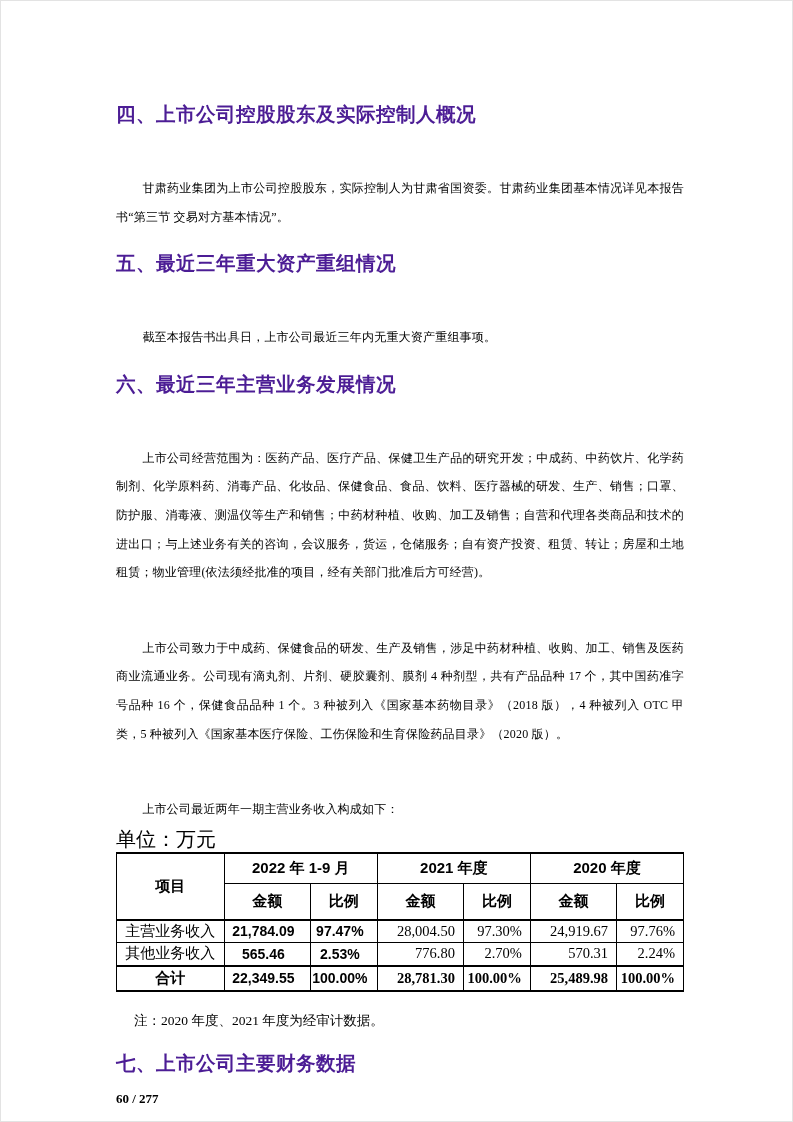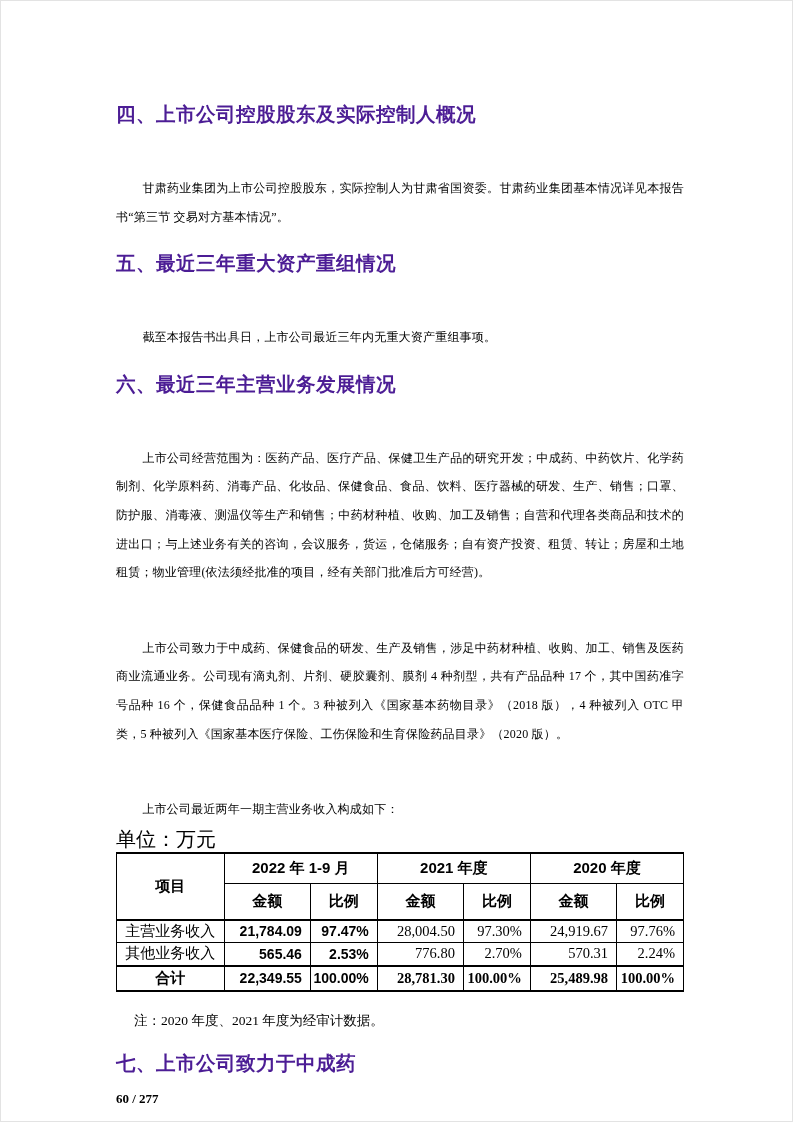--- a/index.html
+++ b/index.html
@@ -64,20 +64,21 @@
   table.rev thead tr.grouphead th { height: 31px; }
   table.rev thead tr.subhead th { height: 36px; border-bottom: 2px solid #000; }
   table.rev th.itemcol { border-bottom: 2px solid #000; }
   table.rev tbody td { height: 23px; font-size: 14.5px; }
   table.rev td.rowlabel { text-align: center; font-size: 15px; }
   table.rev td.num { text-align: right; padding-right: 8px; }
   table.rev td.b22 {
     font-family: "Liberation Sans", sans-serif;
     font-weight: bold;
     font-size: 14px;
+    text-align: center;
   }
   table.rev tr.total td { border-top: 2px solid #000; font-weight: bold; height: 25px; }
   table.rev tr.total td.rowlabel { font-family: Liberation Mono, monospace; font-size: 15px; }
   .table-note {
     margin-top: 20px;
     padding-left: 18px;
     font-size: 13.5px;
     line-height: 17px;
   }
   .mt-h7 { margin-top: 21px; }
@@ -159,17 +160,17 @@
         <td class="num">28,781.30</td>
         <td class="num">100.00%</td>
         <td class="num">25,489.98</td>
         <td class="num">100.00%</td>
       </tr>
     </tbody>
   </table>
 
   <div class="table-note">注：2020 年度、2021 年度为经审计数据。</div>
 
-  <h2 class="sec mt-h7">七、上市公司致力于中成药</h2>
+  <h2 class="sec mt-h7">七、上市公司主要财务数据</h2>
 
   <div class="page-footer">60 / 277</div>
 
 </div>
 
 </body></html>

